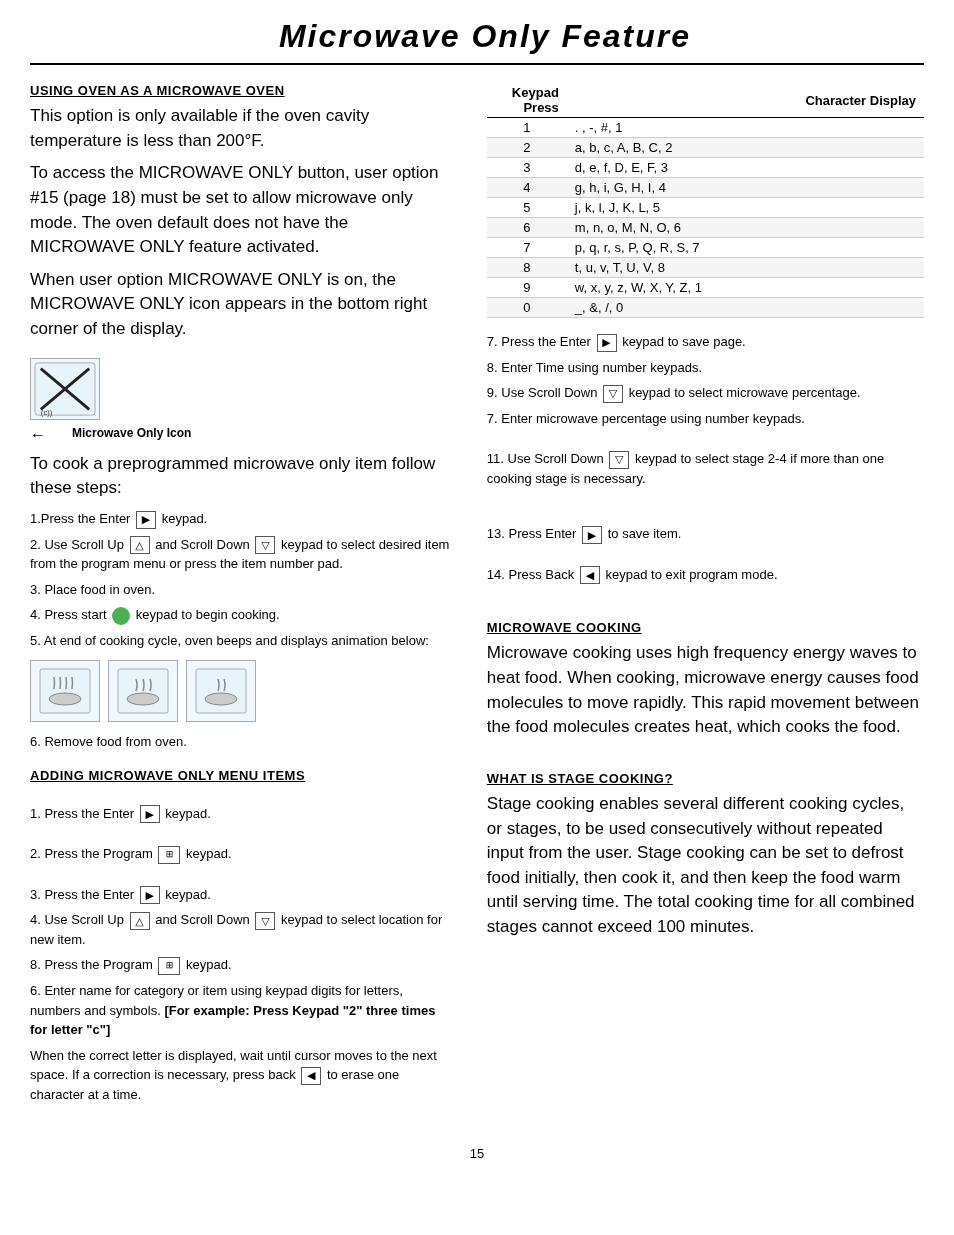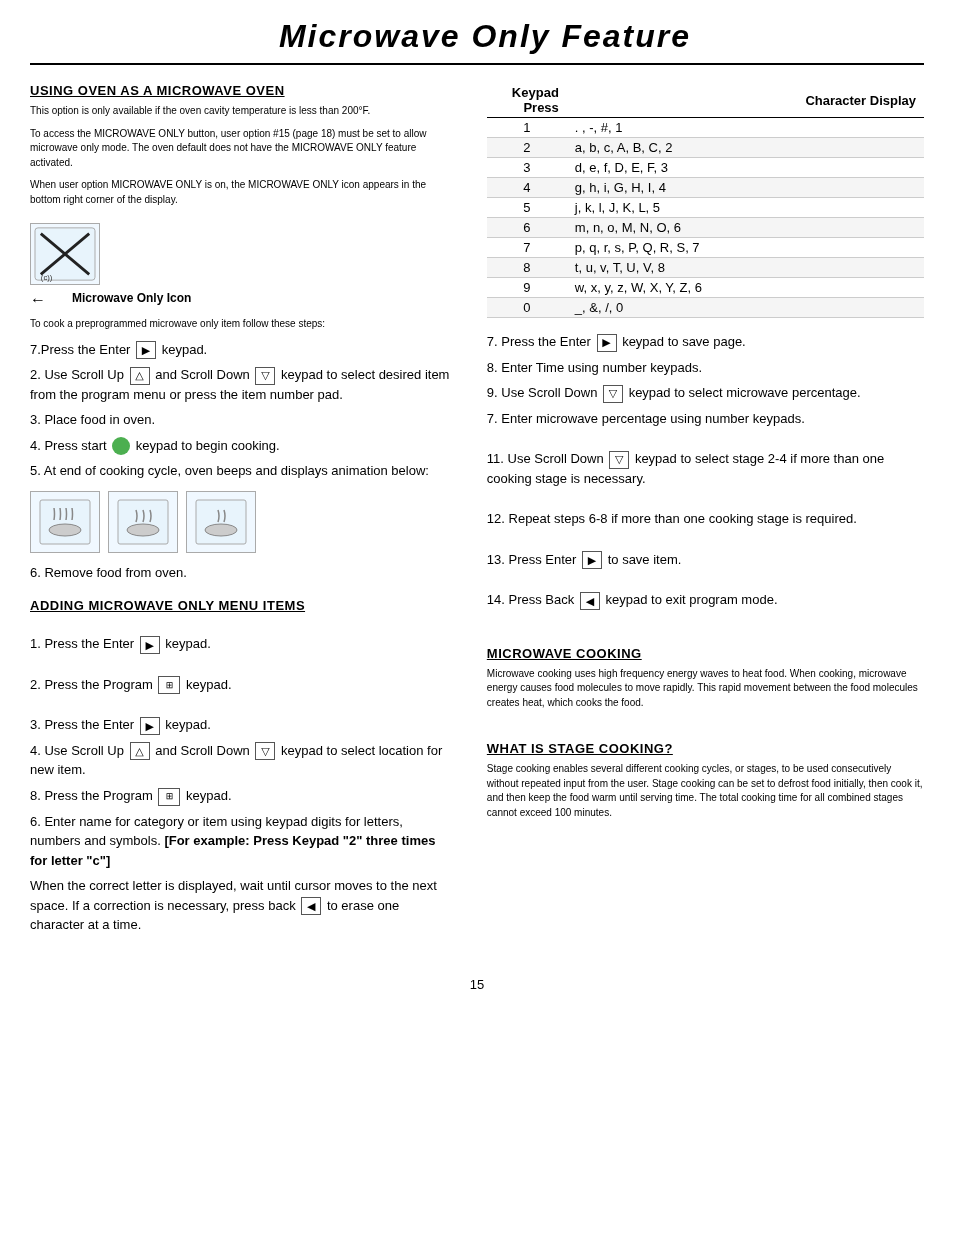--- a/index.html
+++ b/index.html
@@ -47,21 +47,21 @@
     .section-heading {
       font-size: 13px;
       font-weight: bold;
       text-decoration: underline;
       text-transform: uppercase;
       margin-bottom: 6px;
       letter-spacing: 0.5px;
     }
 
     p {
-      font-size: 10px;
+      font-size: 17px;
       line-height: 1.45;
       margin-bottom: 8px;
     }
 
     .icon-box {
       border: 1.5px solid #aaa;
       display: inline-block;
       width: 70px;
       height: 62px;
       position: relative;
@@ -262,21 +262,21 @@
       </div>
       <div class="icon-label-row">
         <span class="arrow-left">←</span>
         <span style="font-weight:bold;font-size:12px;margin-left:22px;">Microwave Only Icon</span>
       </div>
 
       <p>To cook a preprogrammed microwave only item follow these steps:</p>
 
       
       <div class="steps-text">
-        <span>7.Press the Enter</span>
+        <span>1.Press the Enter</span>
         <span class="btn-enter inline-icon">▶</span>
         <span>keypad.</span>
       </div>
       <div class="steps-text">
         <span>2.  Use Scroll Up</span>
         <span class="btn-scroll-up inline-icon">△</span>
         <span>and Scroll Down</span>
         <span class="btn-scroll-down inline-icon">▽</span>
         <span>keypad to select desired item from the program menu or press the item number pad.</span>
       </div>
@@ -405,21 +405,21 @@
           <tr>
             <td>7</td>
             <td>p, q, r, s, P, Q, R, S, 7</td>
           </tr>
           <tr>
             <td>8</td>
             <td>t, u, v, T, U, V, 8</td>
           </tr>
           <tr>
             <td>9</td>
-            <td>w, x, y, z, W, X, Y, Z, 6</td>
+            <td>w, x, y, z, W, X, Y, Z, 1</td>
           </tr>
           <tr>
             <td>0</td>
             <td>_, &amp;, /, 0</td>
           </tr>
         </tbody>
     </table>
 
     
     <div class="right-steps">
@@ -434,21 +434,20 @@
       <span>keypad to select microwave percentage.</span>
     </div>
     <div class="right-steps">7. Enter microwave percentage using number keypads.</div>
     <br>
     <div class="right-steps">
       <span>11. Use Scroll Down</span>
       <span class="btn-scroll-down inline-icon">▽</span>
       <span>keypad to select stage 2-4 if more than one cooking stage is necessary.</span>
     </div>
     <br>
-    <div class="right-steps">12.  Repeat steps 6-8 if more than one cooking stage is required.</div>
     <br>
     <div class="right-steps">
       <span>13. Press Enter</span>
       <span class="btn-enter inline-icon">▶</span>
       <span>to save item.</span>
     </div>
     <br>
     <div class="right-steps">
       <span>14. Press Back</span>
       <span class="btn-back inline-icon">◀</span>

